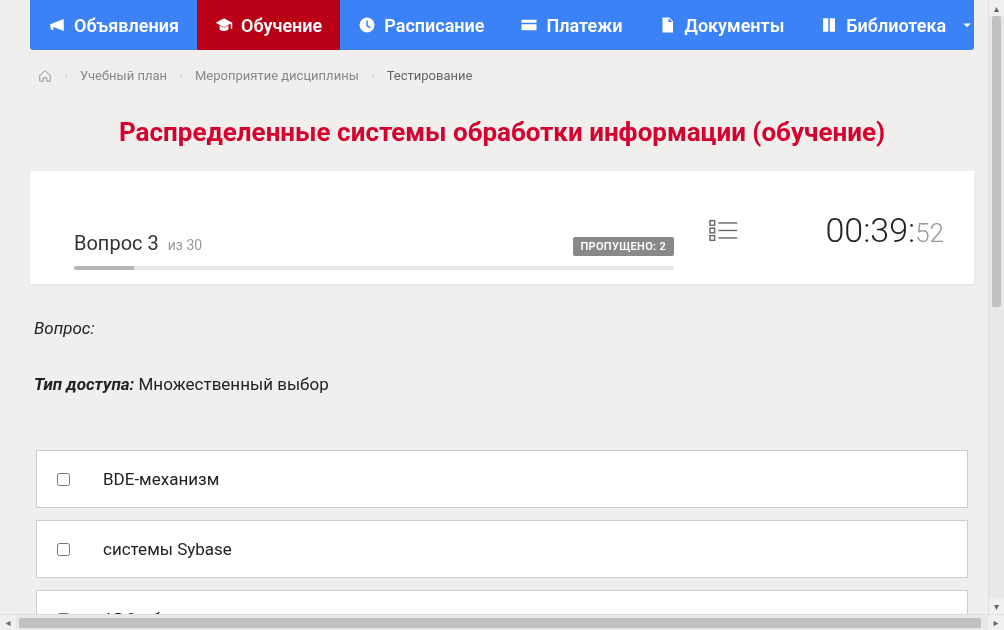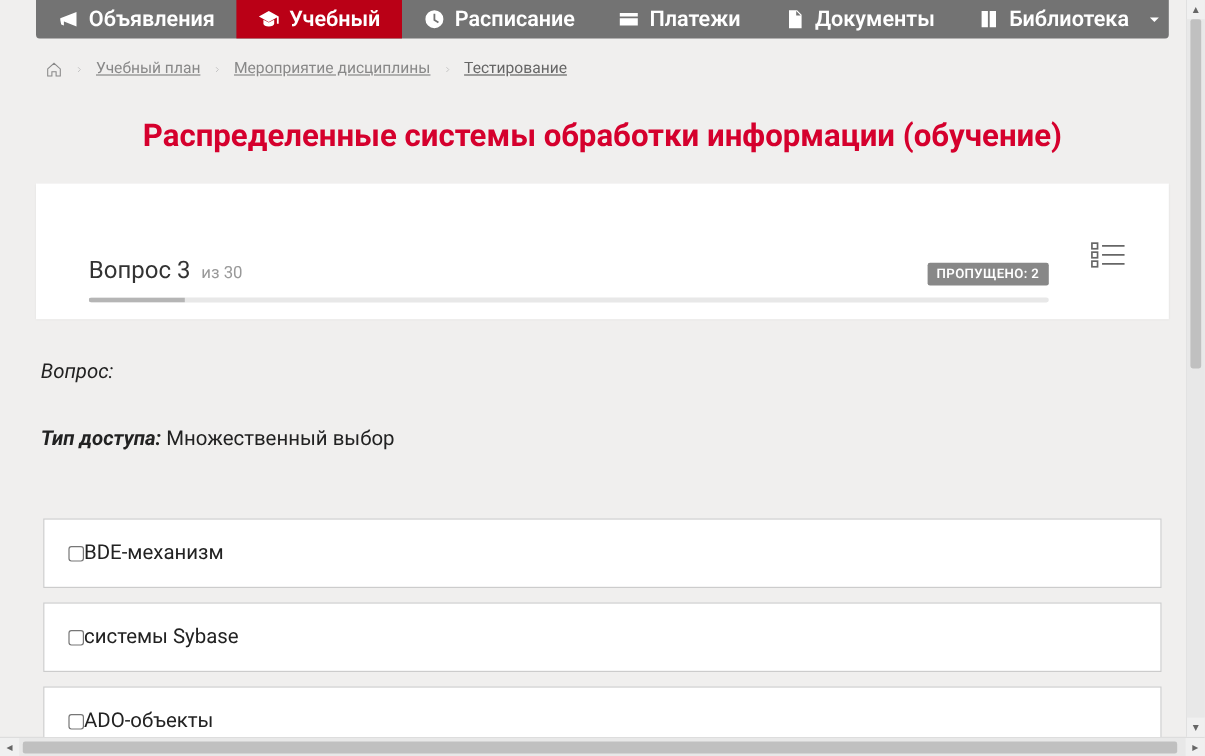--- a/index.html
+++ b/index.html
@@ -1,32 +1,32 @@
 <!DOCTYPE html>
 <html><head>
   <meta charset="utf-8">
   <style>
     * { margin: 0; padding: 0; box-sizing: border-box; }
     body { font-family: -apple-system, BlinkMacSystemFont, "Segoe UI", Roboto, Arial, sans-serif; background: #f0efee; color: #333; }
     .page { width: 1004px; height: 630px; overflow: hidden; position: relative; }
     .scroll-area { width: 100%; height: 614px; overflow-y: auto; overflow-x: hidden; padding: 0 30px; }
     
-    .topnav { background: #737373; display: flex; align-items: stretch; height: 32px; border-radius: 0 0 3px 3px; }
+    .topnav { background: #3b82f6; display: flex; align-items: stretch; height: 50px; border-radius: 0 0 3px 3px; }
     .topnav-item { display: flex; align-items: center; gap: 8px; padding: 0 18px; color: #fff; font-size: 18px; font-weight: 600; cursor: pointer; white-space: nowrap; }
     .topnav-item.active { background: #ba0016; }
     .nav-icon { width: 18px; height: 18px; display: inline-flex; align-items: center; justify-content: center; }
     .nav-icon svg { width: 100%; height: 100%; fill: #fff; }
     .chev-down { margin-left: 4px; }
 
     .breadcrumb { display: flex; align-items: center; gap: 10px; padding: 18px 0 6px 8px; color: #888; font-size: 13px; }
     .breadcrumb .home-icon { width: 14px; height: 14px; display: inline-flex; }
     .breadcrumb .home-icon svg { width: 100%; height: 100%; fill: none; stroke: #888; stroke-width: 1.5; }
     .breadcrumb .sep { width: 8px; height: 8px; display: inline-flex; }
     .breadcrumb .sep svg { width: 100%; height: 100%; fill: none; stroke: #bbb; stroke-width: 2; }
-    .breadcrumb .crumb { color: #888; cursor: pointer; text-decoration: underline; }
+    .breadcrumb .crumb { color: #888; cursor: pointer; }
     .breadcrumb .crumb.current { color: #666; }
 
     .page-title { color: #d5002d; font-size: 26px; font-weight: 700; text-align: center; margin: 28px 0 24px; }
 
     .panel { background: #fff; display: flex; align-items: center; padding: 18px 30px 14px 44px; gap: 30px; box-shadow: 0 1px 2px rgba(0,0,0,0.06); }
     .progress-col { flex: 1; }
     .progress-row { display: flex; align-items: baseline; justify-content: space-between; margin-bottom: 10px; }
     .q-label { font-size: 20px; color: #333; }
     .q-total { font-size: 14px; color: #999; margin-left: 4px; }
     .skip-badge { background: #888; color: #fff; font-size: 11px; font-weight: 600; padding: 3px 8px; border-radius: 2px; letter-spacing: 0.3px; margin-top: 48px; }
@@ -39,21 +39,21 @@
     .timer-main { font-size: 34px; font-weight: 300; color: #222; display: inline; }
     .timer-sec { font-size: 26px; font-weight: 300; color: #999; display: inline; }
 
     .question-block { padding: 34px 4px 0; }
     .question-block .label { font-weight: 400; font-style: italic; font-size: 17px; color: #222; }
     .question-block .text { font-size: 17px; color: #222; margin-top: 6px; line-height: 1.5; }
     .answer-type { margin-top: 36px; font-size: 17px; color: #222; }
     .answer-type .label { font-weight: 700; font-style: italic; }
 
     .options { margin-top: 56px; padding: 0 6px; }
-    .option { border: 1px solid #ccc; padding: 18px 20px; margin-bottom: 12px; display: flex; align-items: center; gap: 0; background: #fff; cursor: pointer; }
+    .option { border: 1px solid #ccc; padding: 18px 20px; margin-bottom: 12px; display: flex; align-items: center; gap: 33px; background: #fff; cursor: pointer; }
     .option input[type="checkbox"] { width: 13px; height: 13px; cursor: pointer; }
     .option-text { font-size: 17px; color: #222; }
 
     
     .hscroll { position: absolute; bottom: 0; left: 0; right: 0; height: 16px; background: #f0f0f0; border-top: 1px solid #ddd; display: flex; align-items: center; }
     .hscroll .arrow { width: 16px; height: 16px; display: flex; align-items: center; justify-content: center; color: #666; font-size: 10px; }
     .hscroll .track { flex: 1; height: 100%; background: #e8e8e8; }
     .hscroll .thumb { height: 10px; background: #c0c0c0; margin: 3px; border-radius: 2px; width: 99%; }
     
     
@@ -76,21 +76,21 @@
             </svg>
         </span>
         <span>Объявления</span>
       </div>
       <div class="topnav-item active">
         <span class="nav-icon">
           <svg viewBox="0 0 24 24">
               <path d="M12 3L1 9l11 6 9-4.9V17h2V9L12 3zm-6 9.5V17c0 1.7 2.7 3 6 3s6-1.3 6-3v-4.5l-6 3.3-6-3.3z"></path>
             </svg>
         </span>
-        <span>Учебный</span>
+        <span>Обучение</span>
       </div>
       <div class="topnav-item">
         <span class="nav-icon">
           <svg viewBox="0 0 24 24">
               <path d="M12 2a10 10 0 100 20 10 10 0 000-20zm1 10.4l4 2.4-1 1.7-5-3V6h2v6.4z"></path>
             </svg>
         </span>
         <span>Расписание</span>
       </div>
       <div class="topnav-item">
@@ -179,20 +179,23 @@
           <svg viewBox="0 0 32 24">
             <rect x="1" y="2" width="5" height="5"></rect>
             <line x1="10" y1="4.5" x2="30" y2="4.5"></line>
             <rect x="1" y="10" width="5" height="5"></rect>
             <line x1="10" y1="12.5" x2="30" y2="12.5"></line>
             <rect x="1" y="18" width="5" height="5"></rect>
             <line x1="10" y1="20.5" x2="30" y2="20.5"></line>
           </svg>
         </span>
       </div>
+      <div class="timer-col">
+        <span class="timer-main">00:39:</span><span class="timer-sec">52</span>
+      </div>
     </div>
 
     <div class="question-block">
       <div class="label">Вопрос:</div>
       <div class="answer-type">
         <span class="label">Тип доступа:</span>
         <span>Множественный выбор</span>
       </div>
     </div>
 

